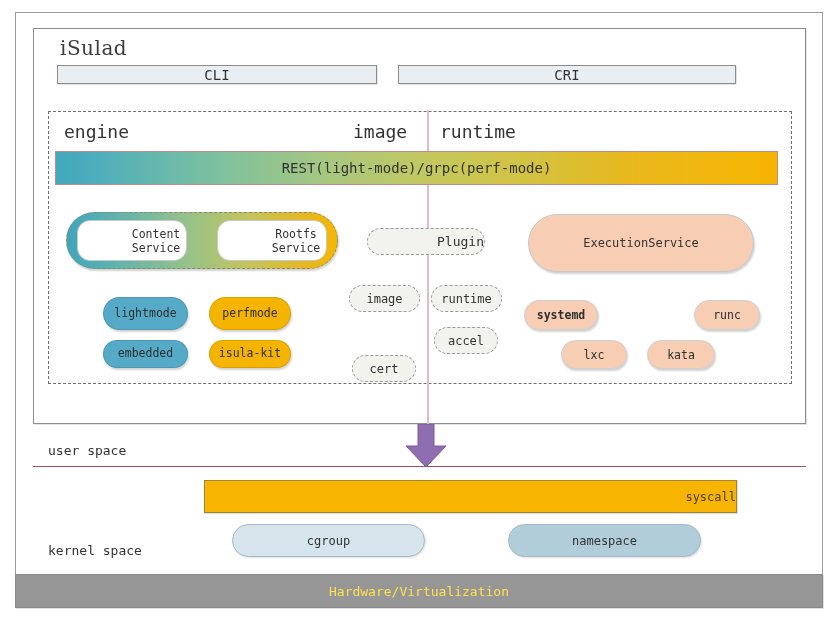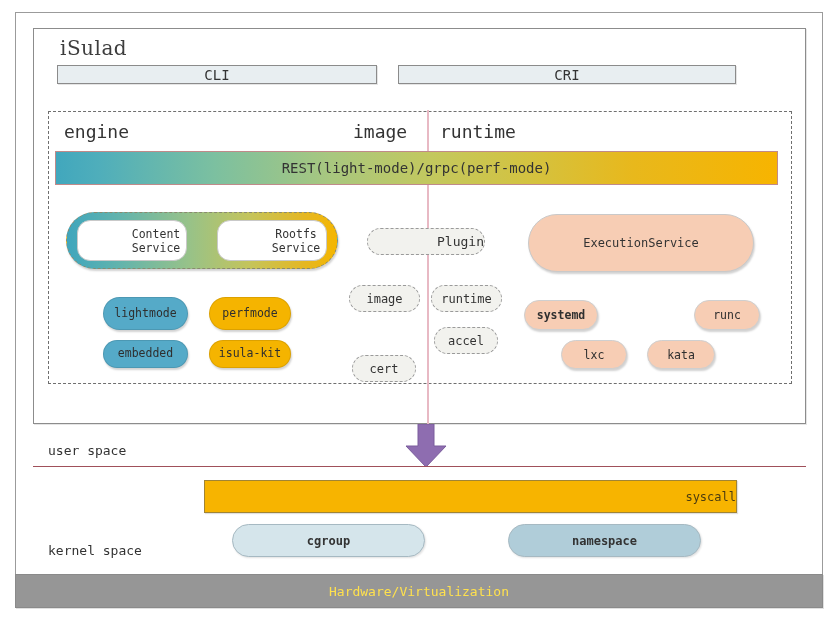--- a/index.html
+++ b/index.html
@@ -154,21 +154,20 @@
     display:flex;align-items:center;justify-content:flex-end;
     font-size:12px;color:#4a3c10;
     box-shadow:1px 1px 1px rgba(0,0,0,.12);
   }
   .kernel-pill{
     position:absolute;border-radius:20px;box-sizing:border-box;
     border:1px solid #a6b9c2;
     display:flex;align-items:center;justify-content:center;
     font-size:12px;color:#333;
     box-shadow:1px 1px 2px rgba(0,0,0,.12);
-    font-weight:bold;
   }
   #pill-cgroup{left:232px;top:524px;width:193px;height:33px;background:#d5e5eb;}
   #pill-namespace{left:508px;top:524px;width:193px;height:33px;background:#b0cdd9;}
 
   
   #hardware-bar{
     position:absolute;left:15px;top:574px;width:808px;height:34px;
     background:#969696;border:1px solid #8a8a8a;box-sizing:border-box;
     display:flex;align-items:center;justify-content:center;
     font-size:13px;color:#ffe14d;

